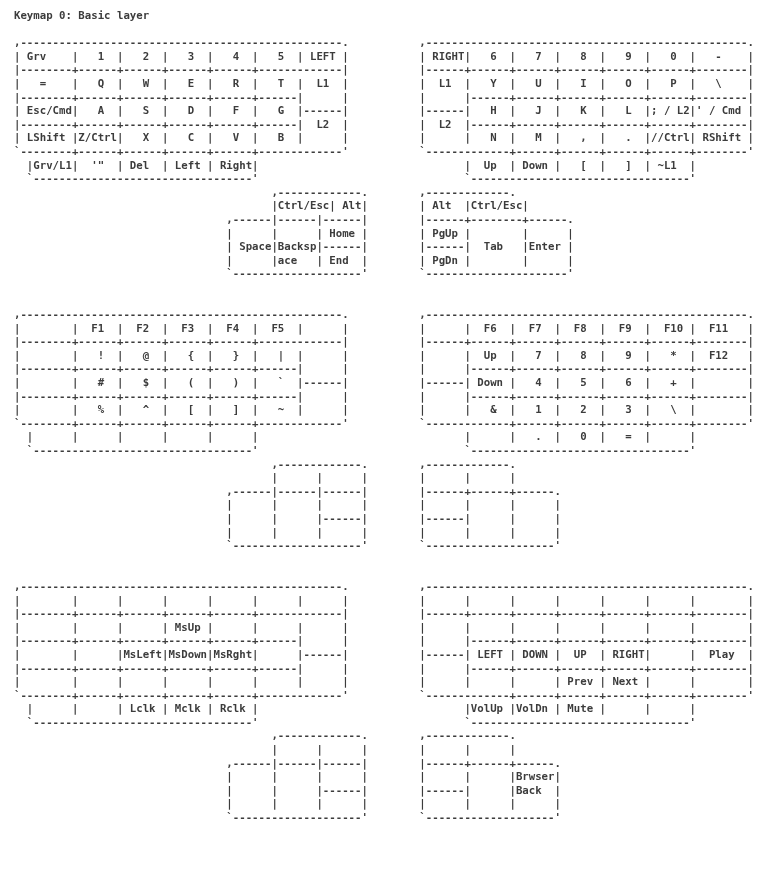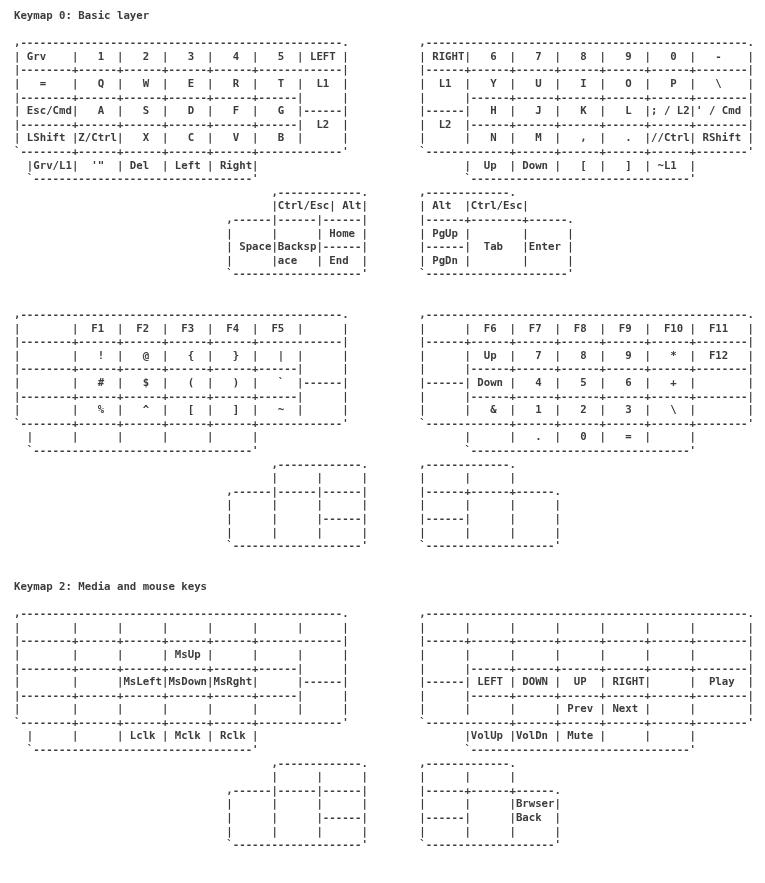--- a/index.html
+++ b/index.html
@@ -69,21 +69,20 @@
                                         ,-------------.        ,-------------.
                                         |      |      |        |      |      |
                                  ,------|------|------|        |------+------+------.
                                  |      |      |      |        |      |      |      |
                                  |      |      |------|        |------|      |      |
                                  |      |      |      |        |      |      |      |
                                  `--------------------'        `--------------------'</pre>
   </section>
 
   <section class="keymap-section">
-    <div class="keymap-title">Keymap 2: Media and mouse keys</div>
     <pre class="keymap-art">,--------------------------------------------------.           ,--------------------------------------------------.
 |        |      |      |      |      |      |      |           |      |      |      |      |      |      |        |
 |--------+------+------+------+------+-------------|           |------+------+------+------+------+------+--------|
 |        |      |      | MsUp |      |      |      |           |      |      |      |      |      |      |        |
 |--------+------+------+------+------+------|      |           |      |------+------+------+------+------+--------|
 |        |      |MsLeft|MsDown|MsRght|      |------|           |------| LEFT | DOWN |  UP  | RIGHT|      |  Play  |
 |--------+------+------+------+------+------|      |           |      |------+------+------+------+------+--------|
 |        |      |      |      |      |      |      |           |      |      |      | Prev | Next |      |        |
 `--------+------+------+------+------+-------------'           `-------------+------+------+------+------+--------'
   |      |      | Lclk | Mclk | Rclk |                                |VolUp |VolDn | Mute |      |      |

